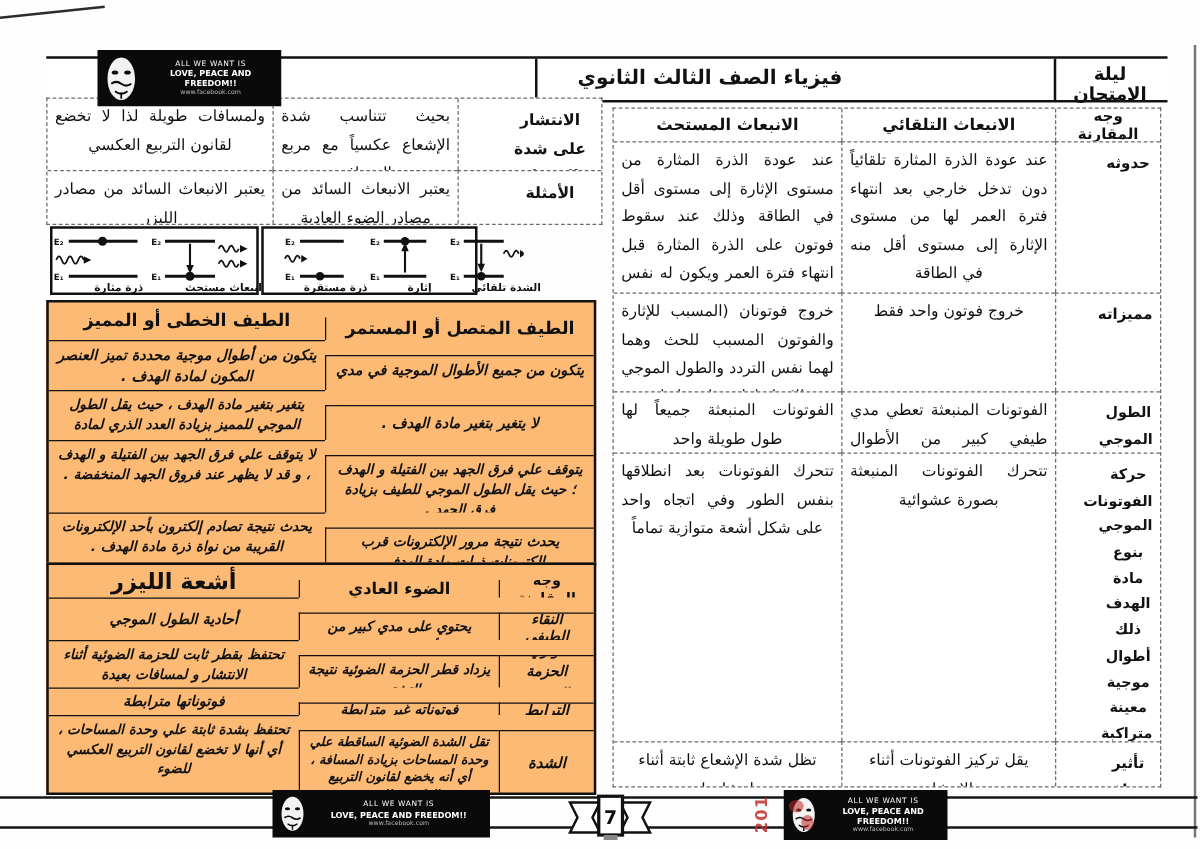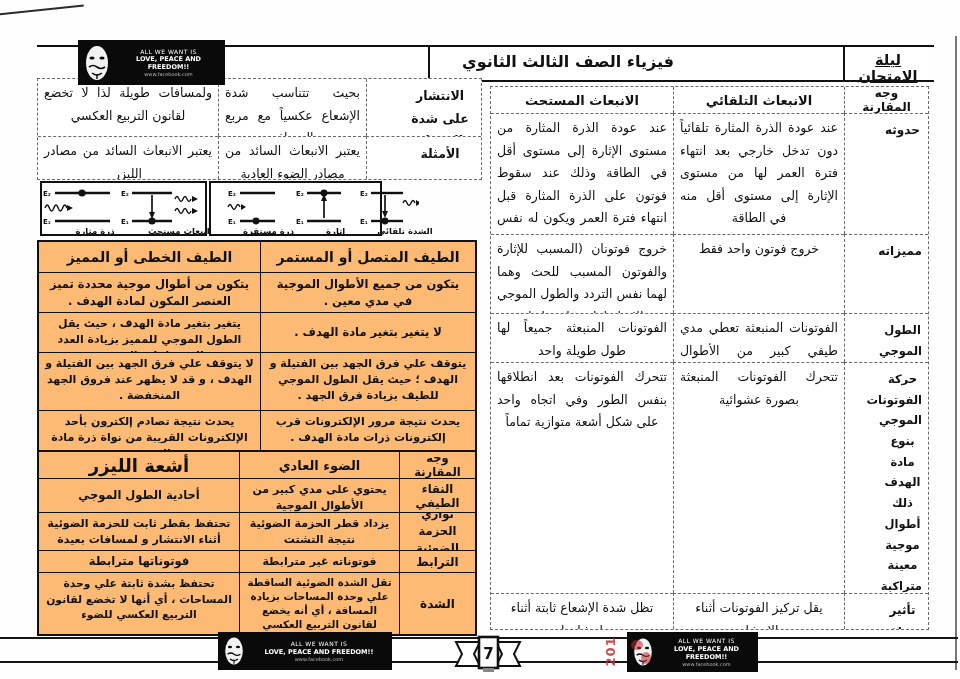--- a/index.html
+++ b/index.html
@@ -4,32 +4,32 @@
 <style>
   html,body{margin:0;padding:0;background:#ffffff;}
   #page{position:relative;width:960px;height:679px;background:#fefefe;overflow:hidden;
         font-family:"DejaVu Sans",sans-serif;color:#111;}
   .abs{position:absolute;}
   .grid{display:grid;}
   
   #hdr{left:37px;top:45px;width:897px;height:33px;border-top:2.5px solid #111;border-bottom:2.5px solid #111;background:#fff;}
   .vdiv{position:absolute;top:0;bottom:0;width:2px;background:#111;}
   .hdr-title{position:absolute;left:411px;top:5px;width:240px;text-align:center;font-size:16px;font-weight:900;}
-  .hdr-brand{position:absolute;left:810px;top:5px;width:82px;text-align:center;font-size:14.5px;font-weight:900;text-decoration:underline;}
+  .hdr-brand{position:absolute;left:810px;top:5px;width:82px;text-align:center;font-size:14.5px;font-weight:900;}
   
   .logo{background:#0a0a0a;color:#fff;display:flex;align-items:center;gap:4px;padding:2px 4px;box-sizing:border-box;z-index:5;}
   .logo .txt{flex:1;text-align:center;line-height:1.25;}
   .logo .l1{font-size:6px;letter-spacing:.5px;}
   .logo .l2{font-size:6.5px;font-weight:bold;}
   .logo .l3{font-size:5px;color:#bbb;}
   
   .cell{box-sizing:border-box;padding:3px 6px;overflow:hidden;}
   .hc{display:flex;align-items:center;justify-content:center;font-weight:900;text-align:center;}
   .dL{border-left:1.2px dashed #6b6b6b;} .dT{border-top:1.2px dashed #6b6b6b;}
-  .sL{border-left:1.6px solid #111;} .sT{border-top:1.6px solid #111;}
+  .sL{border-left:1.6px solid #111;margin-top:12px;} .sT{border-top:1.6px solid #111;font-style:italic;}
   .dashedbox{border:1.4px dashed #6b6b6b;background:#fff;}
   .solidbox{border:2px solid #111;background:#fdba74;}
   .body-ar{font-size:12.5px;line-height:1.8;text-align:justify;text-align-last:center;}
   .lbl{font-weight:900;font-size:12px;text-align:center;line-height:1.8;padding-top:6px;padding-left:38px;}
   .bold-ar{font-weight:700;font-size:11.5px;line-height:1.45;text-align:center;}
   
   .diagbox{border:2.2px solid #111;background:#fff;display:flex;align-items:flex-start;justify-content:space-evenly;padding-top:3px;box-sizing:border-box;}
   .diag{display:flex;flex-direction:column;align-items:center;}
   .diag .cap{font-size:8.5px;font-weight:900;white-space:nowrap;margin-top:-2px;margin-left:32px;}
   .lvl{stroke:#111;stroke-width:2.4;}

